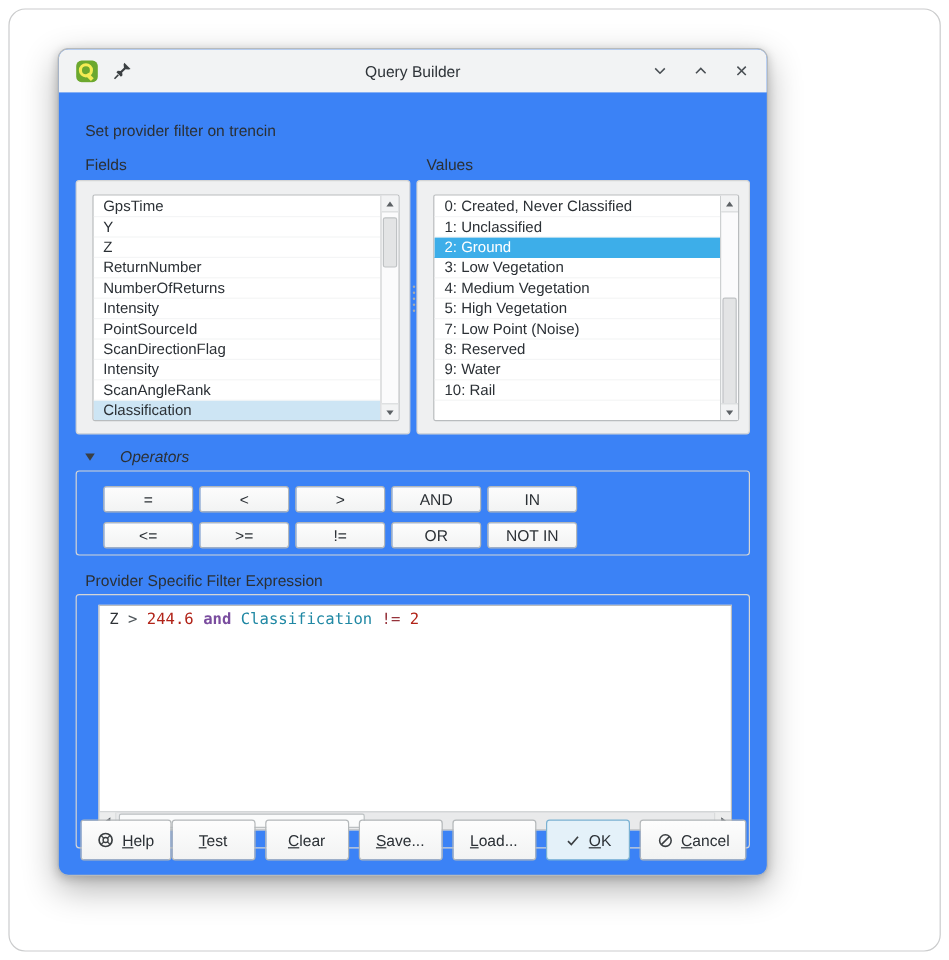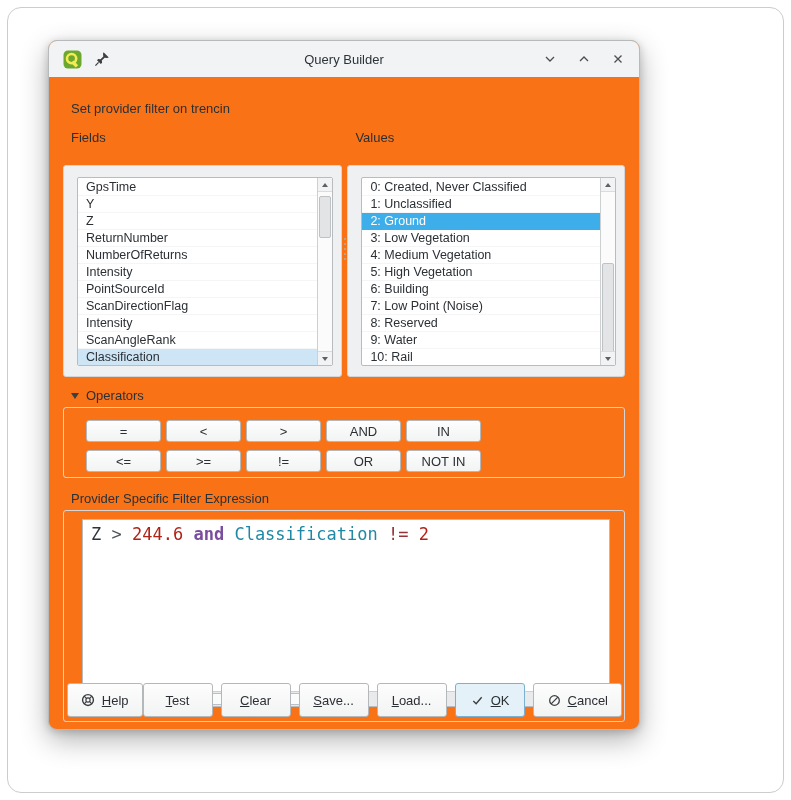--- a/index.html
+++ b/index.html
@@ -2,37 +2,37 @@
 <html><head>
 <meta charset="utf-8">
 <style>
   * { margin:0; padding:0; box-sizing:border-box; }
   html,body { width:791px; height:800px; background:#ffffff; font-family:"Liberation Sans","DejaVu Sans",sans-serif; }
   .page-frame { position:absolute; left:7px; top:7px; width:777px; height:786px;
     border:1px solid #cbcccd; border-radius:14px; background:#ffffff; }
 
   
   .dialog { position:absolute; left:48px; top:40px; width:592px; height:690px;
-    background:#f97316; border:1px solid #b7babb; border-radius:9px;
+    background:#3b82f6; border:1px solid #b7babb; border-radius:9px;
     box-shadow:0 10px 28px rgba(0,0,0,.30), 0 2px 8px rgba(0,0,0,.18);
     overflow:hidden; color:#2b3035; font-size:13px; }
 
   
   .titlebar { position:relative; height:36px; display:flex; align-items:center; padding:0 14px; background:#f2f3f4; }
   .titlebar .win-title { position:absolute; left:0; right:0; text-align:center; color:#2e3338; font-size:13px; }
   .tb-icon { width:19px; height:19px; display:flex; align-items:center; justify-content:center; margin-right:10px; z-index:2; }
   .win-controls { margin-left:auto; display:flex; gap:20px; z-index:2; }
   .win-controls span { width:14px; height:14px; display:flex; align-items:center; justify-content:center; cursor:pointer; }
 
   
   .content { padding:0 14px; }
   .subtitle { margin:24px 8px 0 8px; }
 
   .panels-area { margin-top:14px; display:flex; }
-  .panel { display:flex; flex-direction:column;gap:15px; }
+  .panel { display:flex; flex-direction:column; }
   .panel.fields { width:328px; }
   .panel.values { width:326px; }
   .panel-label { margin:0 0 5px 8px; }
   .panel-frame { height:212px; border:1px solid #d4d5d6; border-radius:3px; padding:11px 8px 10px 13px; background:#eff0f1; }
   .splitter { width:6px; display:flex; align-items:flex-start; justify-content:center; padding-top:108px; }
   .splitter .dots { display:flex; flex-direction:column; gap:3px; }
   .splitter .dots i { width:2px; height:2px; background:#a9acae; border-radius:50%; }
 
   .listbox { position:relative; height:100%; background:#ffffff; border:1px solid #b9bcbe; border-radius:2px; overflow:hidden; }
   .list-rows { position:absolute; left:0; top:1px; right:15px; bottom:0; }
@@ -46,35 +46,35 @@
   .sbtn.up { top:0; border-bottom:1px solid #d9dbdc; }
   .sbtn.down { bottom:0; border-top:1px solid #d9dbdc; }
   .vthumb { position:absolute; left:1px; width:12px; background:#e3e4e5; border:1px solid #bfc2c4; border-radius:2px; }
 
   .tri-up    { width:0;height:0;border-left:3.5px solid transparent;border-right:3.5px solid transparent;border-bottom:4.5px solid #5c6165; }
   .tri-down  { width:0;height:0;border-left:3.5px solid transparent;border-right:3.5px solid transparent;border-top:4.5px solid #5c6165; }
   .tri-left  { width:0;height:0;border-top:3.5px solid transparent;border-bottom:3.5px solid transparent;border-right:4.5px solid #5c6165; }
   .tri-right { width:0;height:0;border-top:3.5px solid transparent;border-bottom:3.5px solid transparent;border-left:4.5px solid #5c6165; }
 
   
-  .op-header { margin:11px 0 4px 8px; display:flex; align-items:center; gap:7px; cursor:pointer; }
+  .op-header { margin:11px 0 4px 8px; display:flex; align-items:center; gap:21px; cursor:pointer;font-style:italic; }
   .collapse-arrow { width:0;height:0;border-left:4.5px solid transparent;border-right:4.5px solid transparent;border-top:6px solid #3a3f44; }
   .op-frame { height:71px; border:1px solid #d4d5d6; border-radius:3px; padding:12px 0 0 22px; }
   .op-row { display:flex; gap:5px; margin-bottom:8px; }
 
   .btn { font-family:"Liberation Sans","DejaVu Sans",sans-serif; font-size:13px; color:#2b3035;
     background:linear-gradient(#fdfdfd,#f2f3f3); border:1px solid #b4b8ba; border-radius:3px; cursor:pointer;
     display:flex; align-items:center; justify-content:center; gap:6px; }
   .opbtn { width:75px; height:22px; }
 
   
   .expr-label { margin:13px 0 4px 8px; white-space:nowrap; }
   .expr-frame { height:212px; border:1px solid #d4d5d6; border-radius:3px; padding:8px 14px 14px 18px; }
   .editor { position:relative; height:100%; background:#ffffff; border:1px solid #b9bcbe; overflow:hidden; }
-  .code-line { padding:4px 0 0 8px; font-family:"DejaVu Sans Mono","Liberation Mono",monospace; font-size:17px; white-space:pre; }
+  .code-line { padding:4px 0 0 8px; font-family:"DejaVu Sans Mono","Liberation Mono",monospace; font-size:13px; white-space:pre; }
   .tok.plain { color:#2f3337; }
   .tok.op    { color:#50575c; }
   .tok.num   { color:#b12318; }
   .tok.kw    { color:#7a4d9f; font-weight:bold; }
   .tok.col   { color:#2088a4; }
   .tok.neq   { color:#96323a; }
 
   .hscroll { position:absolute; left:0; right:0; bottom:0; height:15px; background:#e9eaeb; border-top:1px solid #cdd0d1; }
   .hbtn { position:absolute; top:0; width:14px; height:14px; display:flex; align-items:center; justify-content:center; background:#eceded; }
   .hbtn.left { left:0; border-right:1px solid #d9dbdc; }
@@ -179,21 +179,20 @@
         <div class="panel-label">Values</div>
         <div class="panel-frame">
           <div class="listbox">
             <div class="list-rows">
                 <div class="lrow">0: Created, Never Classified</div>
                 <div class="lrow">1: Unclassified</div>
                 <div class="lrow sel-act">2: Ground</div>
                 <div class="lrow">3: Low Vegetation</div>
                 <div class="lrow">4: Medium Vegetation</div>
                 <div class="lrow">5: High Vegetation</div>
-                <div class="lrow">6: Building</div>
                 <div class="lrow">7: Low Point (Noise)</div>
                 <div class="lrow">8: Reserved</div>
                 <div class="lrow">9: Water</div>
                 <div class="lrow">10: Rail</div>
               </div>
             <div class="vscroll">
               <span class="sbtn up">
                   <i class="tri-up"></i>
                 </span>
               <span class="vthumb" style="top:85px; height:90px;"></span>

